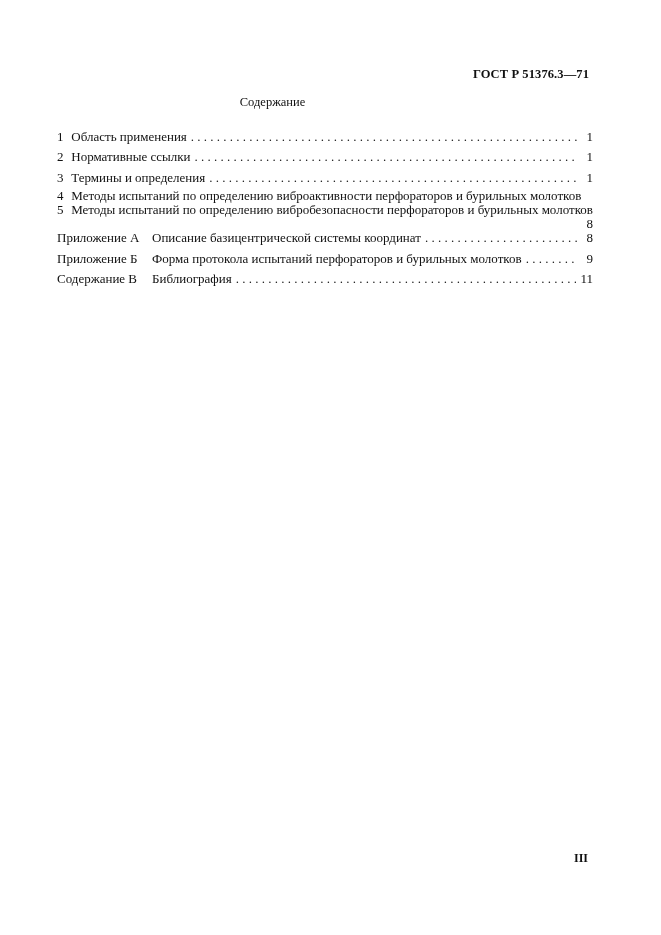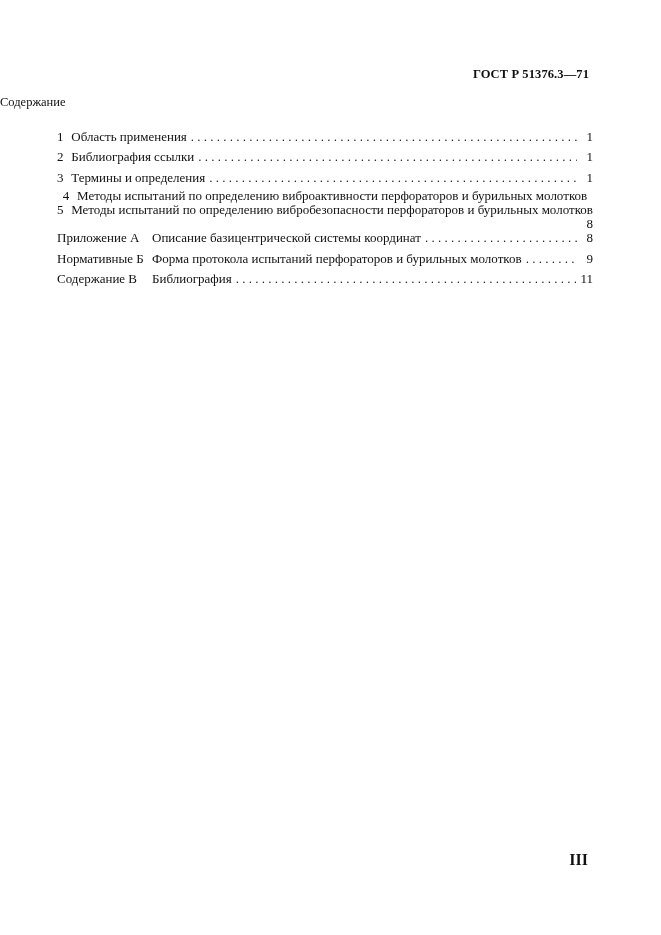--- a/index.html
+++ b/index.html
@@ -1,48 +1,48 @@
 <!DOCTYPE html>
 <html><head>
 <meta charset="utf-8">
 <style>
   html, body { margin:0; padding:0; background:#ffffff; }
   body { width:661px; height:935px; position:relative; overflow:hidden;
          font-family:"Liberation Serif", "DejaVu Serif", serif; color:#111; }
   .header-code { position:absolute; top:67px; right:72px; font-weight:bold; font-size:12.5px; letter-spacing:0.1px; }
-  .toc-title { position:absolute; top:95px; left:0; width:545px; font-size:12.5px; }
+  .toc-title { position:absolute; top:95px; left:0; width:545px; text-align:center; font-size:12.5px; }
   .toc { position:absolute; top:123px; left:57px; width:536px; font-size:13px; }
   .row { display:flex; align-items:flex-end; height:20.5px; line-height:14px; }
   .row .label { white-space:nowrap; }
   .row .dots { flex:1; overflow:hidden; white-space:nowrap; margin:0 4px; letter-spacing:3.2px; color:#222; }
   .row .dots::before { content:". . . . . . . . . . . . . . . . . . . . . . . . . . . . . . . . . . . . . . . . . . . . . . . . . . . . . . . . . . . . . . . . . . . . . . . . . . . . . . . . . . . . . . . . . . . . . . . . . . . . . . ."; letter-spacing:0; }
   .row .page { min-width:12px; text-align:right; }
-  .row.two { height:auto; flex-direction:column; align-items:center; padding-top:4px; }
+  .row.two { height:auto; flex-direction:column; align-items:flex-start; padding-top:4px; }
   .row.two .line1 { white-space:nowrap; line-height:14px; }
   .row.two .line2 { display:flex; align-items:flex-end; line-height:14px; padding-left:10px; }
   .row.nodots .spacer { flex:1; }
   .num { display:inline-block; width:11px; }
   .app-label { display:inline-block; width:95px; }
-  .page-num { position:absolute; top:851px; right:73px; font-size:16px; font-weight:bold; }
+  .page-num { position:absolute; top:851px; right:73px; font-size:12px; font-weight:bold; }
 </style>
 </head>
 <body>
 
 <div class="header-code">ГОСТ Р 51376.3—71</div>
 
 <div class="toc-title">Содержание</div>
 
 <div class="toc">
   <div class="row">
     <span class="label"><span class="num">1</span> <span>Область применения</span></span>
     <span class="dots"></span>
     <span class="page">1</span>
   </div>
   <div class="row">
-    <span class="label"><span class="num">2</span> <span>Библиография ссылки</span></span>
+    <span class="label"><span class="num">2</span> <span>Нормативные ссылки</span></span>
     <span class="dots"></span>
     <span class="page">1</span>
   </div>
   <div class="row">
     <span class="label"><span class="num">3</span> <span>Термины и определения</span></span>
     <span class="dots"></span>
     <span class="page">1</span>
   </div>
   <div class="row two">
     <div class="line1"><span class="num">4</span> <span>Методы испытаний по определению виброактивности перфораторов и бурильных молотков</span></div>
@@ -51,21 +51,21 @@
     <span class="label"><span class="num">5</span> <span>Методы испытаний по определению вибробезопасности перфораторов и бурильных молотков</span></span>
     <span class="spacer"></span>
     <span class="page">8</span>
   </div>
   <div class="row">
     <span class="label"><span class="app-label">Приложение А</span><span>Описание базицентрической системы координат</span></span>
     <span class="dots"></span>
     <span class="page">8</span>
   </div>
   <div class="row">
-    <span class="label"><span class="app-label">Нормативные Б</span><span>Форма протокола испытаний перфораторов и бурильных молотков</span></span>
+    <span class="label"><span class="app-label">Приложение Б</span><span>Форма протокола испытаний перфораторов и бурильных молотков</span></span>
     <span class="dots"></span>
     <span class="page">9</span>
   </div>
   <div class="row">
     <span class="label"><span class="app-label">Содержание В</span><span>Библиография</span></span>
     <span class="dots"></span>
     <span class="page">11</span>
   </div>
 </div>
 

